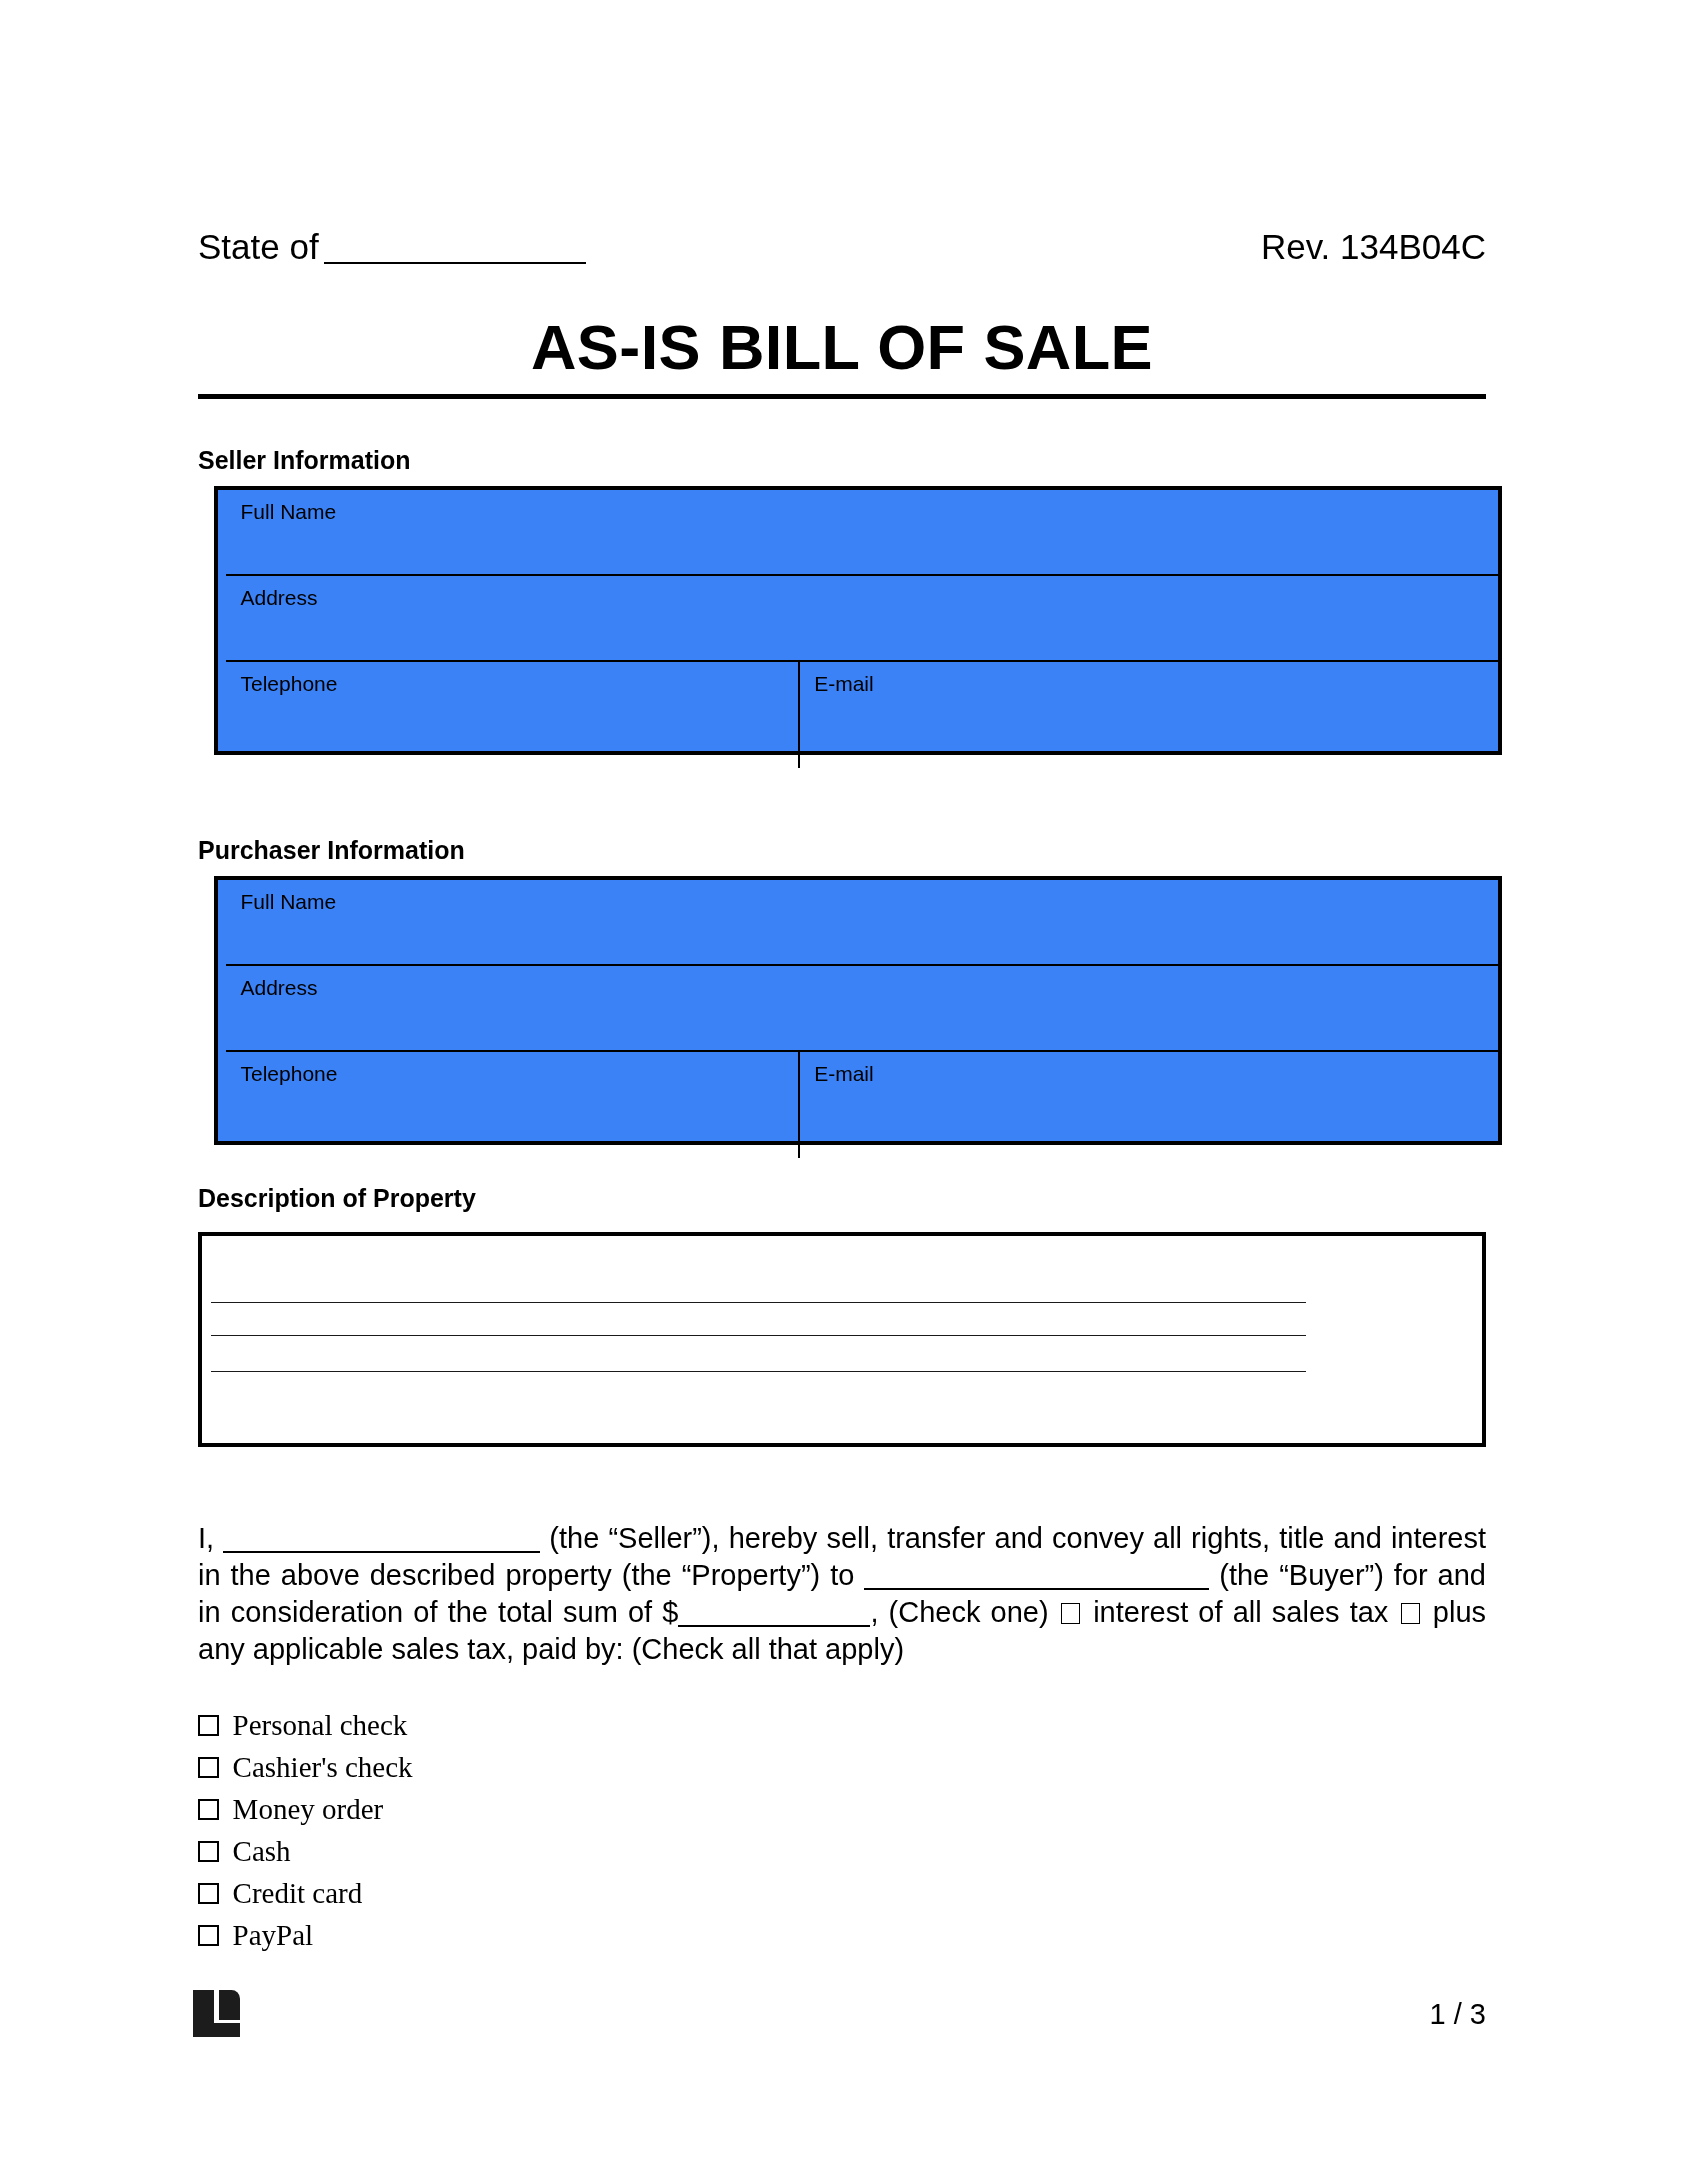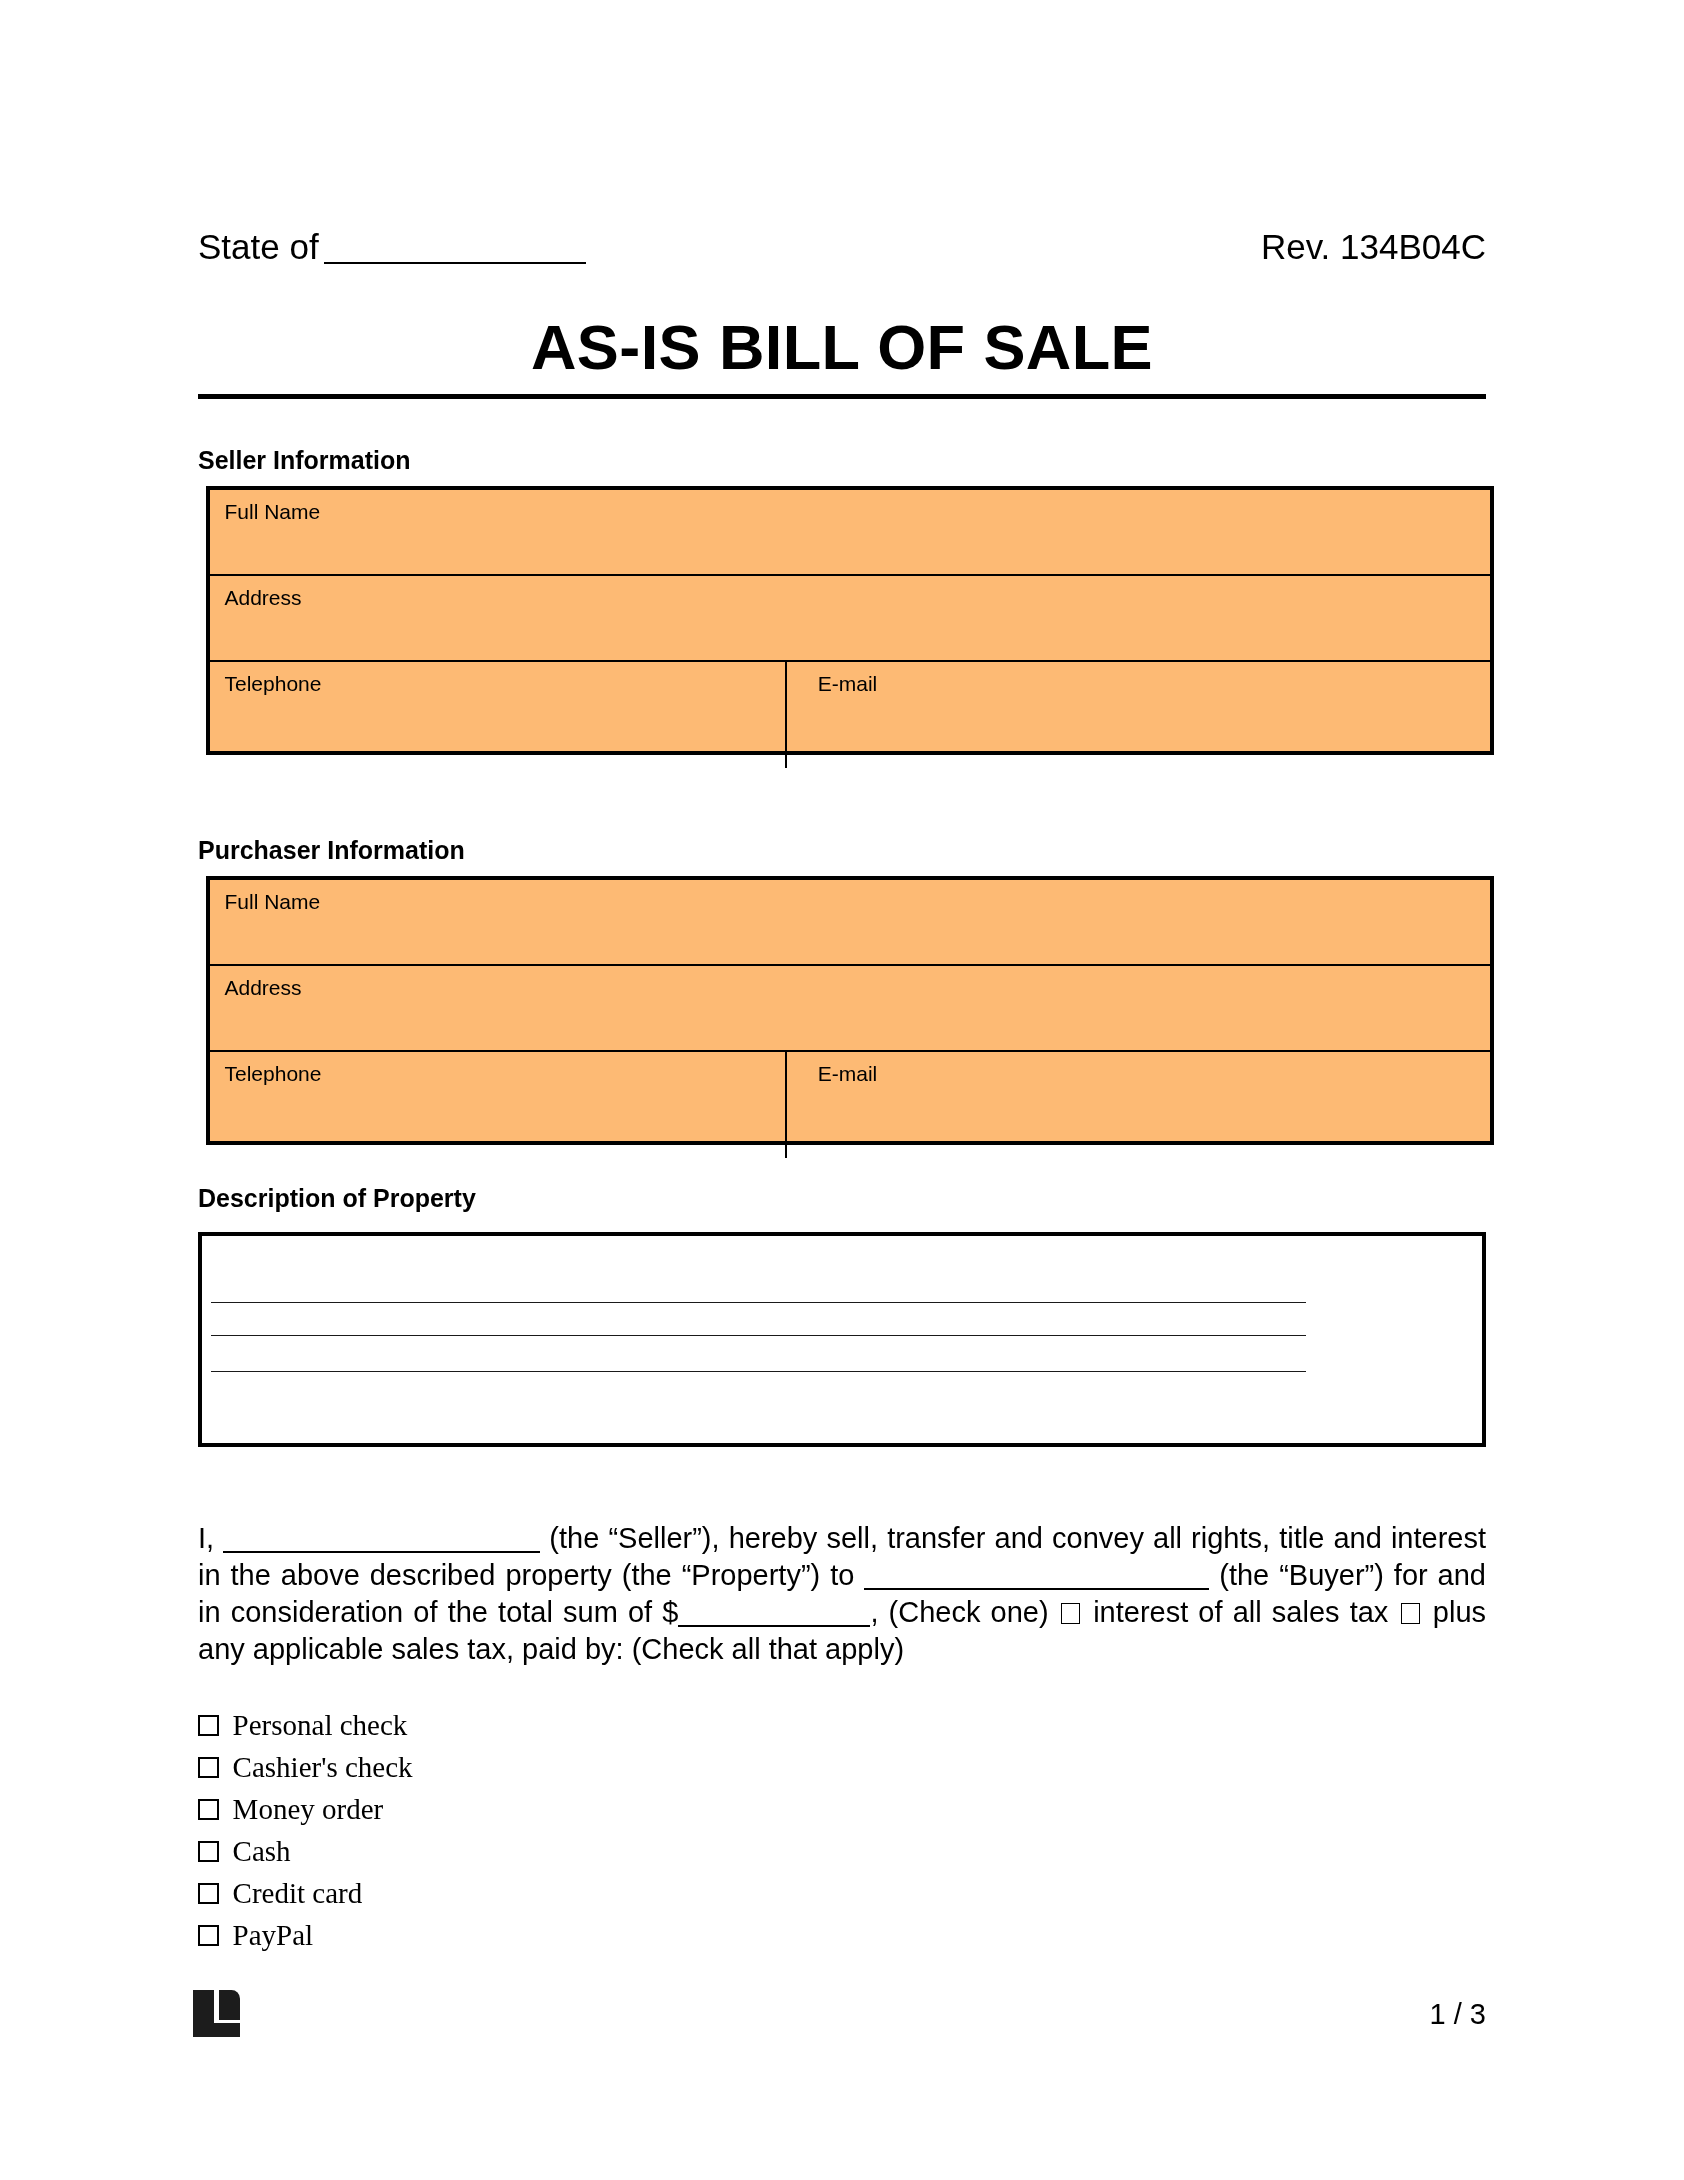--- a/index.html
+++ b/index.html
@@ -75,39 +75,39 @@
     line-height: 29px;
     font-weight: bold;
   }
   .h-seller      { top: 446px; }
   .h-purchaser   { top: 836px; }
   .h-description { top: 1184px; }
 
   
   .info-table {
     position: absolute;
-    left: 8px;
+    left: 16px;
     width: 100%;
     height: 269px;
     border: 4.3px solid #000;
     box-sizing: border-box;
-    background: #fdba74;
+    background: #3b82f6;
+    padding-left: 8px;
   }
   .t-seller    { top: 486px; }
   .t-purchaser { top: 876px; }
   .info-row {
     box-sizing: border-box;
     height: 86px;
     border-bottom: 2.6px solid #000;
   }
   .info-row.last {
     height: 106px;
     border-bottom: none;
     display: flex;
-    gap: 16px;
   }
   .cell-label {
     display: block;
     padding: 8.5px 0 0 14.5px;
     font-size: 21px;
     line-height: 25.6px;
   }
   .cell {
     box-sizing: border-box;
     height: 100%;

